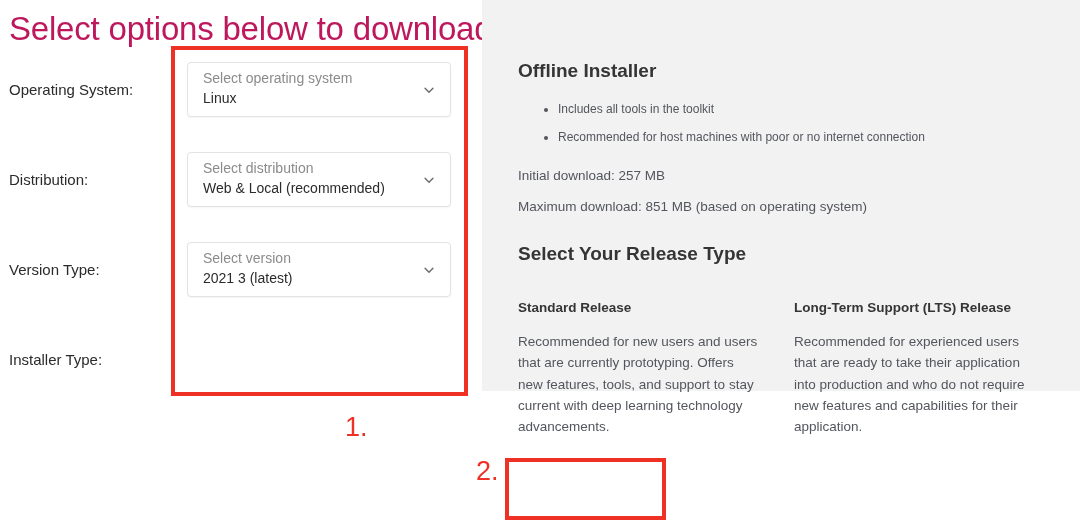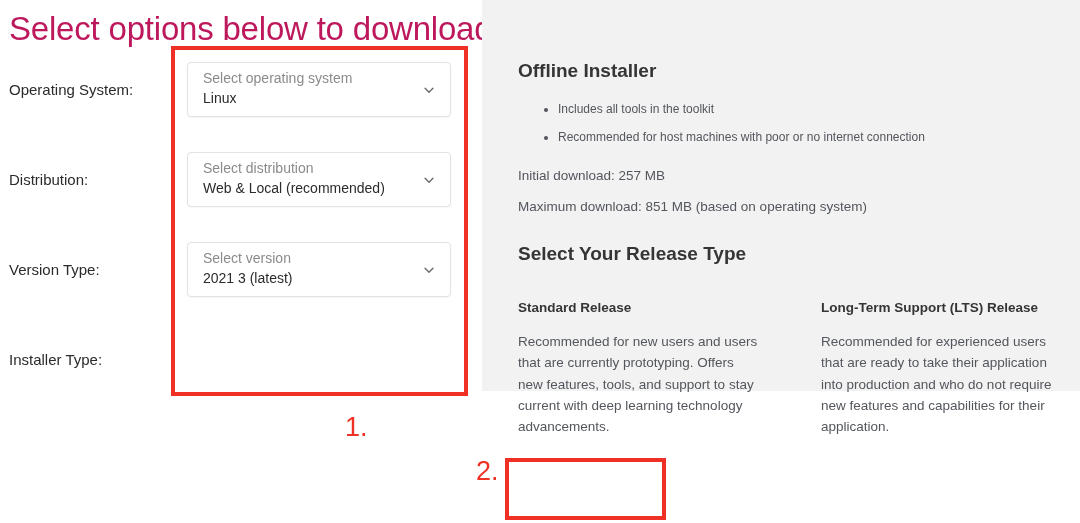--- a/index.html
+++ b/index.html
@@ -169,21 +169,21 @@
   }
   .dl-line.initial { top: 168px; }
   .dl-line.maximum { top: 199px; }
 
   .release-cols {
     position: absolute;
     top: 300px;
     left: 0;
     width: 560px;
     display: flex;
-    gap: 60px;
+    gap: 33px;
   }
   .release-col { width: 243px; }
 
   .release-col h3 {
     margin: 0 0 16px 0;
     font-size: 13.5px;
     font-weight: bold;
     color: #353535;
     white-space: nowrap;
   }

